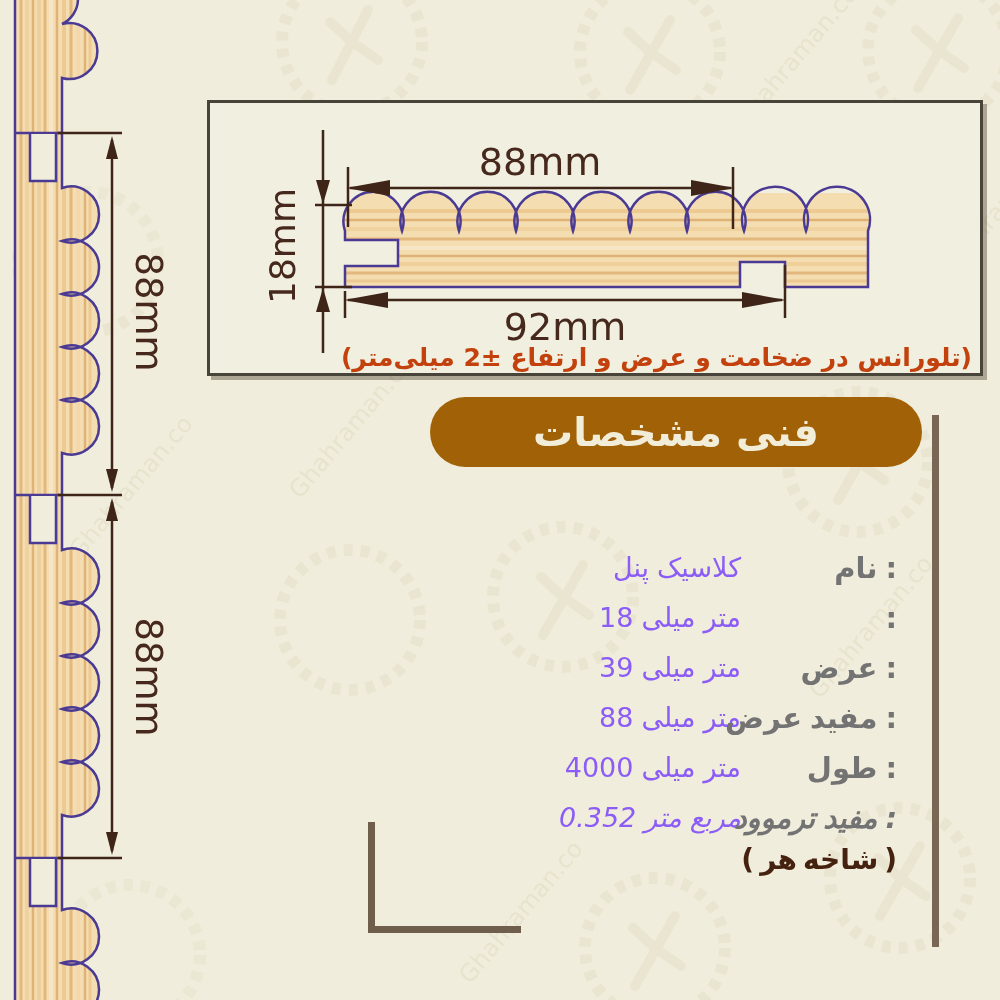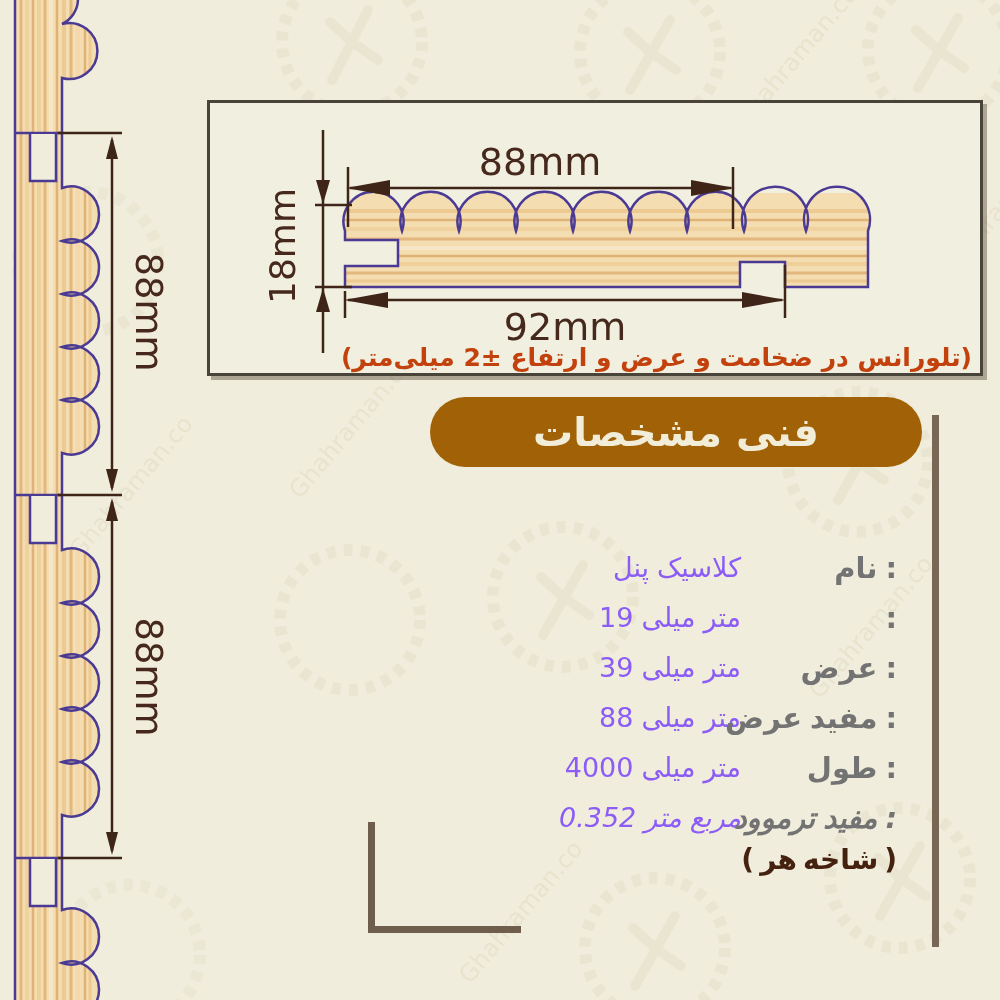--- a/index.html
+++ b/index.html
@@ -208,21 +208,21 @@
         <bdi>پنل</bdi>
         <bdi>کلاسیک</bdi>
       </div>
       <div class="spec-label">
         <bdi>نام</bdi>
         <span>:</span>
       </div>
     </div>
     <div class="spec-row" style="top: 593px;">
       <div class="spec-value">
-        <bdi>19</bdi>
+        <bdi>18</bdi>
         <bdi>میلی</bdi>
         <bdi>متر</bdi>
       </div>
       <div class="spec-label">
         <span>:</span>
       </div>
     </div>
     <div class="spec-row" style="top: 643px;">
       <div class="spec-value">
         <bdi>39</bdi>

